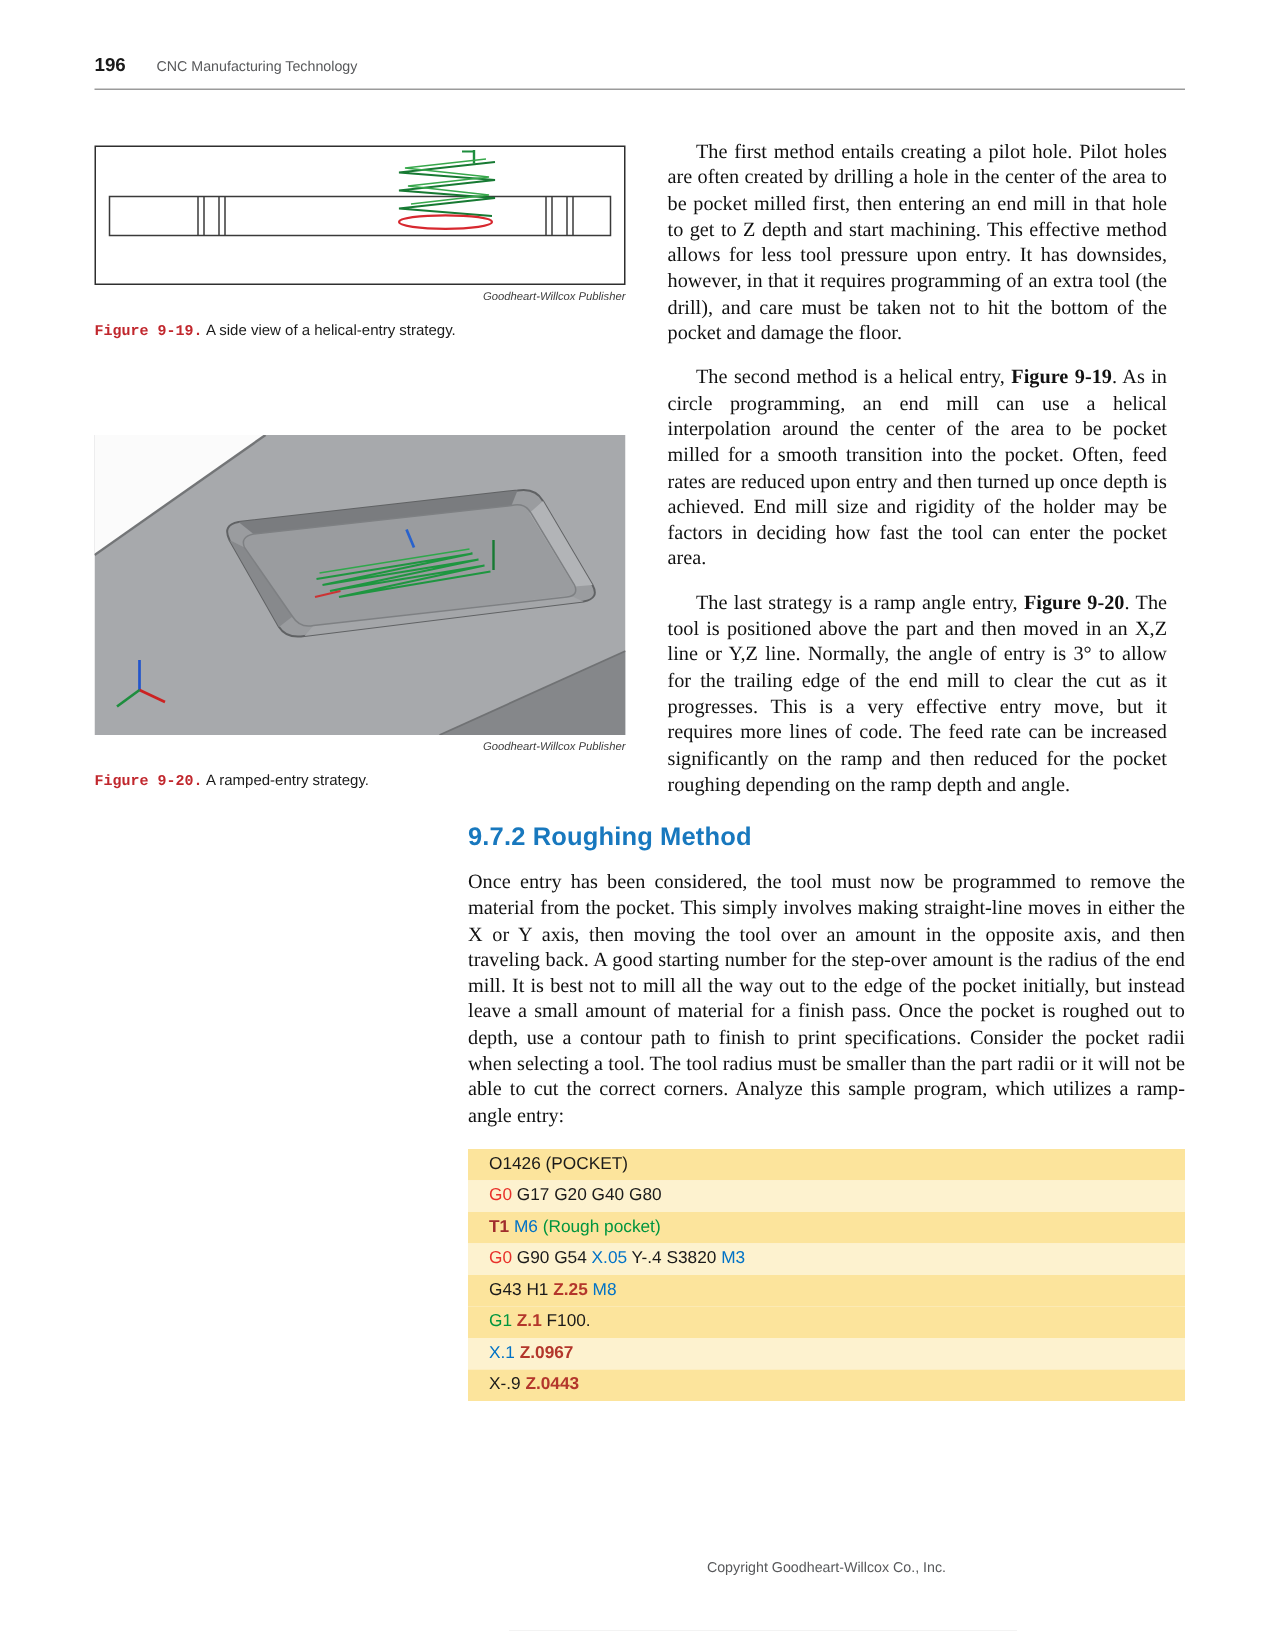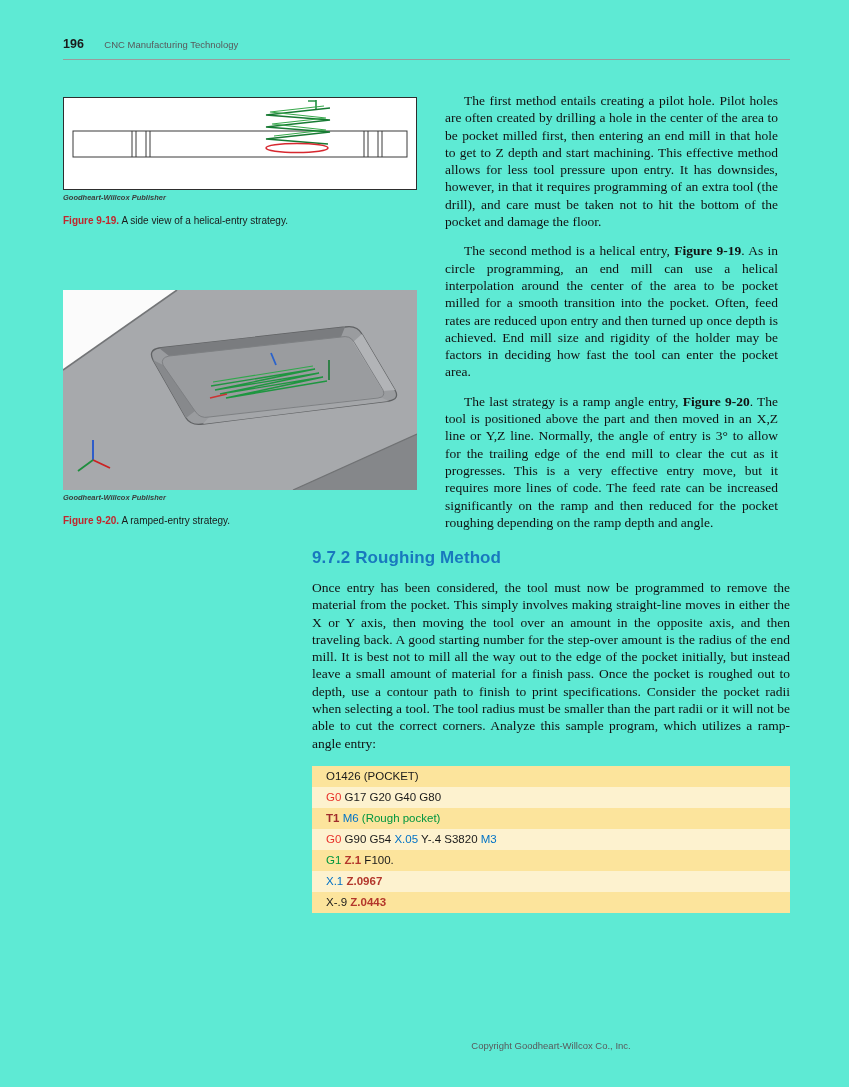--- a/index.html
+++ b/index.html
@@ -1,38 +1,38 @@
 <!DOCTYPE html>
 <html><head>
 <meta charset="utf-8">
 <style>
   html,body { margin:0; padding:0; background:#e9e9e9; }
   .page {
-    position:relative; width:849px; height:1087px; background:#5eead4;
+    position:relative; width:849px; height:1087px; background:#ffffff;
     margin:0 auto; overflow:hidden;
   }
 
   
   .header {
     position:absolute; left:63px; top:34px; width:727px;
     border-bottom:1px solid #9b9b9b; padding-bottom:7px;
     font-family:"Liberation Sans",sans-serif;
   }
   .page-num { font-size:12.5px; font-weight:bold; color:#1a1a1a; }
   .book-title { font-size:9.5px; color:#58595b; margin-left:16px; }
 
   
   .fig { position:absolute; width:354px; font-family:"Liberation Sans",sans-serif; }
   #fig19 { left:63px; top:97px; }
   #fig20 { left:63px; top:290px; }
   .fig-box { border:1px solid #2e2e2e; background:#fff; line-height:0; }
   .fig-img  { line-height:0; }
-  .credit { font-style:italic; font-size:7.5px; color:#3c3c3c; margin-top:3px; line-height:10px;font-weight:bold; }
+  .credit { text-align:right; font-style:italic; font-size:7.5px; color:#3c3c3c; margin-top:3px; line-height:10px; }
   .caption { margin-top:11px; font-size:10px; color:#1a1a1a; line-height:13px; }
-  .cap-label { font-weight:bold; color:#c1272d; }
+  .cap-label { font-weight:bold; color:#c1272d;font-family:Liberation Mono, monospace; }
 
   
   .right-col {
     position:absolute; left:433px; top:80px; width:357px;
     font-family:"Liberation Serif",serif; font-size:13.5px; line-height:17.3px;
     text-align:justify; color:#111;
   }
   .right-col p { margin:12px; text-indent:19px; }
 
   
@@ -158,20 +158,21 @@
   </div>
 
   <div class="section">
     <h2>9.7.2 Roughing Method</h2>
     <p class="sec-para"><span>Once entry has been considered, the tool must now be programmed to remove the material from the pocket. This simply involves making straight-line moves in either the X or Y axis, then moving the tool over an amount in the opposite axis, and then traveling back. A good starting number for the step-over amount is the radius of the end mill. It is best not to mill all the way out to the edge of the pocket initially, but instead leave a small amount of material for a finish pass. Once the pocket is roughed out to depth, use a contour path to finish to print specifications. Consider the pocket radii when selecting a tool. The tool radius must be smaller than the part radii or it will not be able to cut the correct corners. Analyze this sample program, which utilizes a ramp-angle entry:</span></p>
     <div class="gcode">
         <div class="gcode-row row-odd"><span class="c-k">O1426 (POCKET)</span></div>
         <div class="gcode-row row-even"><span class="c-r">G0</span><span class="c-k"> G17 G20 G40 G80</span></div>
         <div class="gcode-row row-odd"><span class="c-m">T1</span><span class="c-k"> </span><span class="c-b">M6</span><span class="c-k"> </span><span class="c-g">(Rough pocket)</span></div>
         <div class="gcode-row row-even"><span class="c-r">G0</span><span class="c-k"> G90 G54 </span><span class="c-b">X.05</span><span class="c-k"> Y-.4 S3820 </span><span class="c-b">M3</span></div>
+        <div class="gcode-row row-odd"><span class="c-k">G43 H1 </span><span class="c-rb">Z.25</span><span class="c-k"> </span><span class="c-b">M8</span></div>
         <div class="gcode-row row-odd"><span class="c-g">G1</span><span class="c-k"> </span><span class="c-rb">Z.1</span><span class="c-k"> F100.</span></div>
         <div class="gcode-row row-even"><span class="c-b">X.1</span><span class="c-k"> </span><span class="c-rb">Z.0967</span></div>
         <div class="gcode-row row-odd"><span class="c-k">X-.9</span><span class="c-k"> </span><span class="c-rb">Z.0443</span></div>
       </div>
   </div>
 
   <div class="footer">Copyright Goodheart-Willcox Co., Inc.</div>
 
 </div>
 

